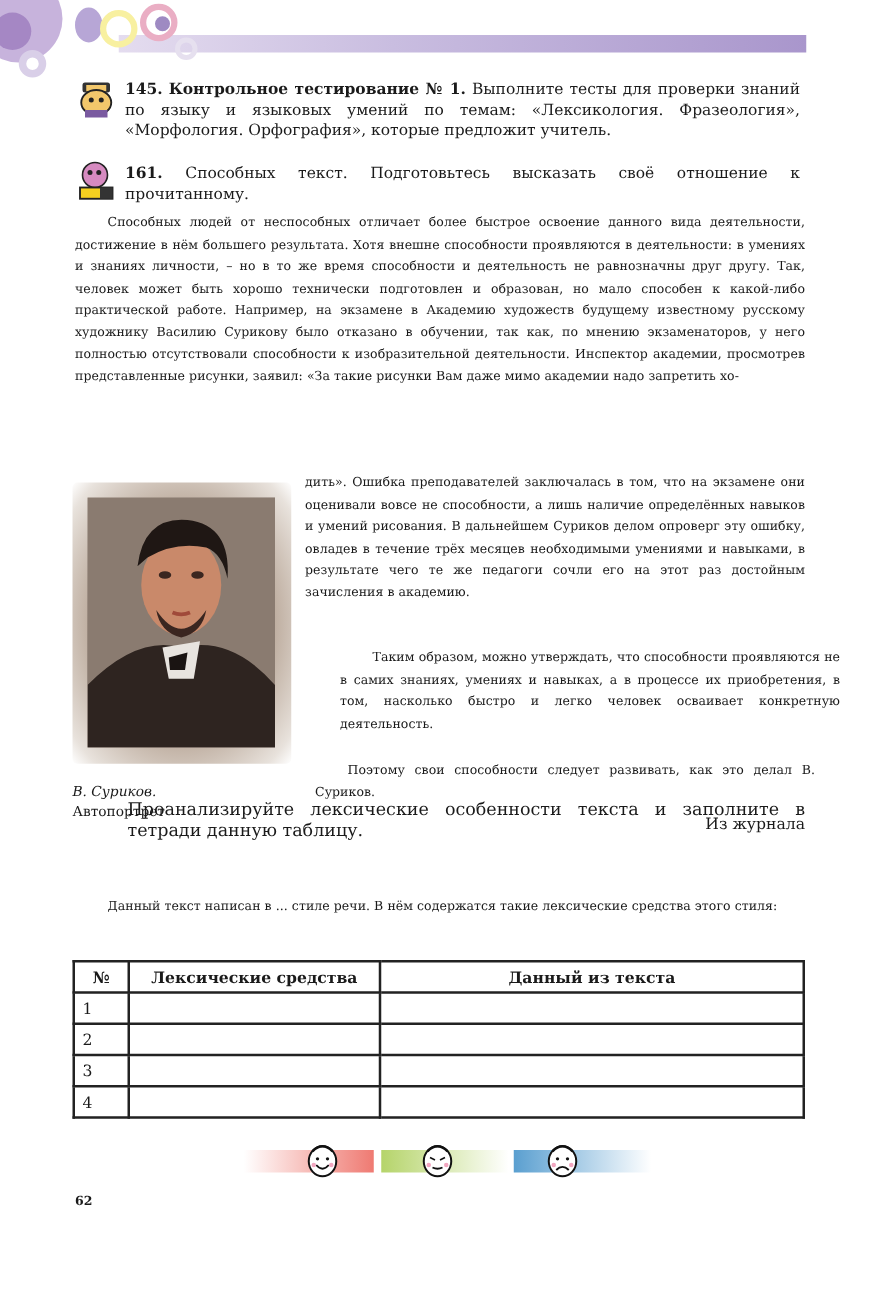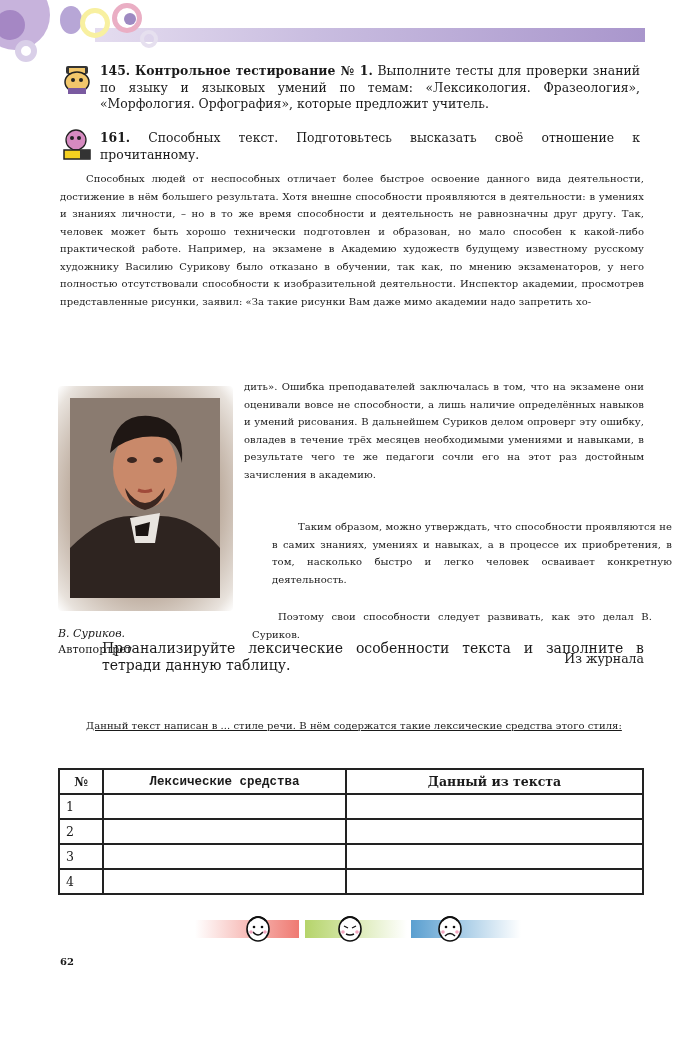--- a/index.html
+++ b/index.html
@@ -26,21 +26,21 @@
   .caption { position: absolute; left: 58px; width: 175px; text-align: left; font-size: 11px; line-height: 16px; }
   .caption-italic { font-style: italic; }
 
   .source { position: absolute; right: 56px; top: 651px; font-size: 12.5px; }
 
   table.lex { position: absolute; left: 58px; top: 768px; width: 586px; border-collapse: collapse; font-size: 12.5px; }
   table.lex td, table.lex th { border: 2px solid #222; height: 25px; padding: 2px 6px; }
   table.lex th { font-weight: bold; text-align: center; }
   table.lex td.num { text-align: left; width: 44px; }
   table.lex th.num { width: 44px; }
-  table.lex .col2 { width: 243px; font-family: Liberation Mono, monospace; }
+  table.lex .col2 { width: 201px; }
 
   .footer-band { position: absolute; top: 920px; height: 18px; }
   .face { position: absolute; top: 913px; width: 26px; height: 30px; }
   .page-num { position: absolute; left: 60px; top: 956px; font-size: 10px; font-weight: bold; }
 </style>
 </head>
 <body>
 
 <div class="header-deco">
   <div class="header-bar"></div>
@@ -102,21 +102,21 @@
 <div class="caption" style="top:642px;">Автопортрет</div>
 
 <p class="para" style="left:244px;top:378px;width:400px;">дить». Ошибка преподавателей заключалась в том, что на экзамене они оценивали вовсе не способности, а лишь наличие определённых навыков и умений рисования. В дальнейшем Суриков делом опроверг эту ошибку, овладев в течение трёх месяцев необходимыми умениями и навыками, в результате чего те же педагоги сочли его на этот раз достойным зачисления в академию.</p>
 <p class="para indent" style="left:244px;top:518px;width:400px;margin-left:28px;">Таким образом, можно утверждать, что способности проявляются не в самих знаниях, умениях и навыках, а в процессе их приобретения, в том, насколько быстро и легко человек осваивает конкретную деятельность.</p>
 <p class="para indent" style="left:252px;top:608px;width:400px;">Поэтому свои способности следует развивать, как это делал В. Суриков.</p>
 
 <div class="source">Из журнала</div>
 
 <p class="task" style="left:102px;top:640px;width:542px;font-size:14px;">Проанализируйте лексические особенности текста и заполните в тетради данную таблицу.</p>
 
-<p class="para indent" style="left:60px;top:717px;width:584px;text-decoration:underline;">Данный текст написан в ... стиле речи. В нём содержатся такие лексические средства этого стиля:</p>
+<p class="para indent" style="left:60px;top:717px;width:584px;">Данный текст написан в ... стиле речи. В нём содержатся такие лексические средства этого стиля:</p>
 
 <table class="lex">
   <thead>
     <tr>
       <th class="num">№</th>
       <th class="col2">Лексические средства</th>
       <th>Данный из текста</th>
     </tr>
   </thead>
   <tbody>

